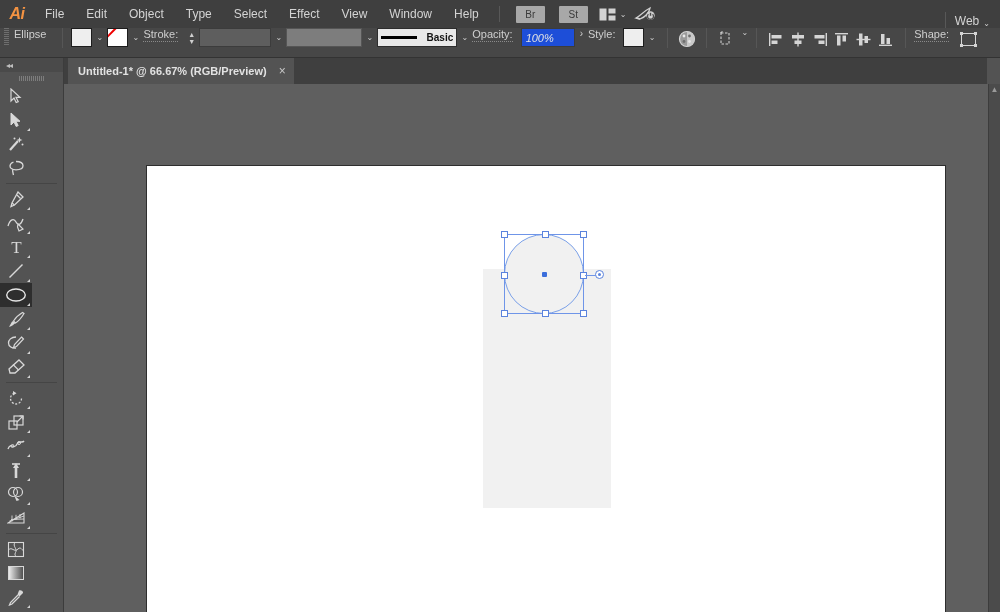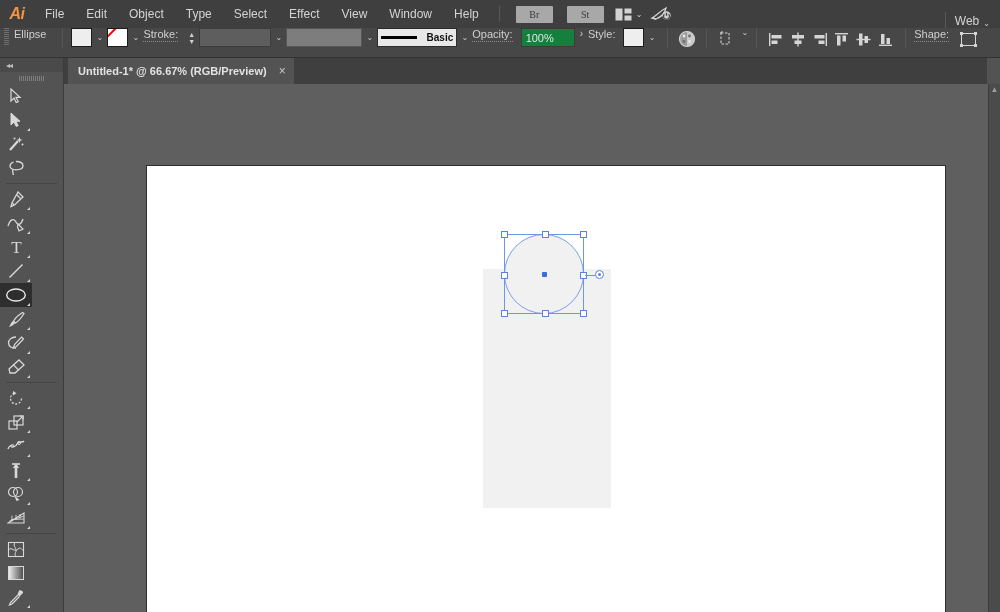--- a/index.html
+++ b/index.html
@@ -23,24 +23,24 @@
   }
   .menu-items { display: flex; align-items: center; height: 28px; }
   .menu-item {
     padding: 0 11px; height: 28px; line-height: 28px;
     color: #d4d4d4; font-size: 12px; cursor: default; white-space: nowrap;
   }
   .mb-sep {
     width: 1px; height: 16px; background: #585858; margin: 0 9px;
   }
   .mb-btn {
-    width: 37px; height: 17px; background: #a8a8a8; color: #3a3a3a;
+    width: 29px; height: 17px; background: #a8a8a8; color: #3a3a3a;
     font-size: 10px; display: flex; align-items: center;
     justify-content: center; margin: 0 7px; border-radius: 1px;
-    cursor: default; font-weight: 500; font-family: Liberation Serif, serif;
+    cursor: default; font-weight: 500;
   }
   .mb-icon { display: flex; align-items: center; margin: 0 4px; cursor: default; }
   .chev { font-size: 8px; color: #cfcfcf; margin-left: 4px; }
   .mb-right {
     margin-left: auto; display: flex; align-items: flex-end;
     padding-right: 10px; height: 28px;
   }
   .mb-right .ws-label { color: #d4d4d4; font-size: 12px; }
 
   
@@ -86,23 +86,23 @@
   }
   .cb-field.empty { width: 72px; }
   .cb-field.wide-empty { width: 76px; background: #7d7d7d; border-color: #555; }
   .profile-box {
     width: 80px; height: 19px; background: #e8e8e8; border: 1px solid #2d2d2d;
     display: flex; align-items: center; padding: 0 3px; gap: 10px;
   }
   .profile-line { flex: 1; height: 3px; background: #000; }
   .profile-txt { color: #111; font-size: 10px; font-weight: bold; }
   .opacity-box {
-    width: 54px; height: 19px; background: #15803d; border: 1px solid #3c3c3c;
+    width: 54px; height: 19px; background: #1d4ed8; border: 1px solid #3c3c3c;
     display: flex; align-items: center; padding: 0 4px;
-    color: #e3e3e3; font-size: 11px;
+    color: #e3e3e3; font-size: 11px; font-style: italic;
   }
   .op-arrow { color: #cfcfcf; font-size: 10px; margin: 0 5px; cursor: default; }
   .align-ic, .cb-ic {
     width: 22px; height: 22px; display: flex; align-items: center;
     justify-content: center; cursor: default;
   }
 
   
   .tabbar {
     position: absolute; left: 0; top: 58px; width: 987px; height: 26px;

